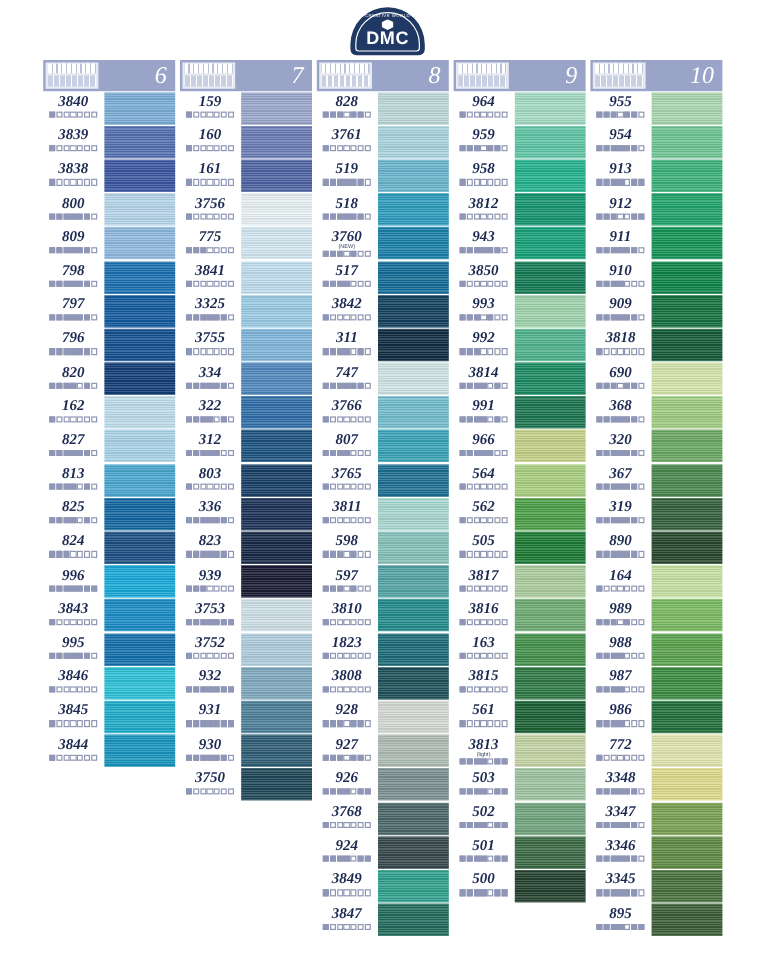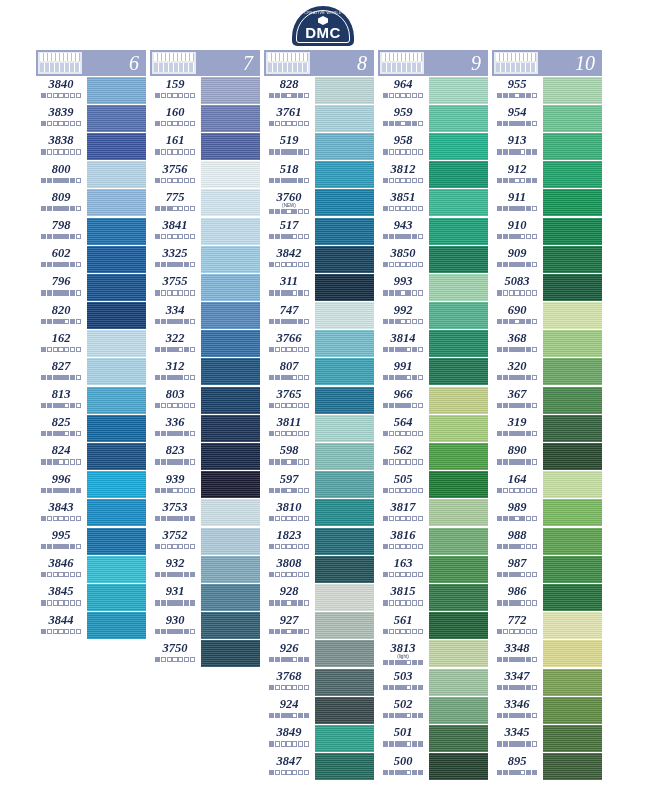--- a/index.html
+++ b/index.html
@@ -301,21 +301,21 @@
                 <i class="on"></i>
                 <i class="on"></i>
                 <i class="on"></i>
                 <i></i>
               </div>
             </div>
             <div class="swatch" style="background: rgb(27, 111, 176);"></div>
           </div>
           <div class="row">
             <div class="row-label">
-              <div class="code">602</div>
+              <div class="code">797</div>
               <div class="bar">
                 <i class="on"></i>
                 <i class="on"></i>
                 <i class="on"></i>
                 <i class="on"></i>
                 <i class="on"></i>
                 <i class="on"></i>
                 <i></i>
               </div>
             </div>
@@ -1286,35 +1286,20 @@
                 <i></i>
                 <i></i>
                 <i></i>
                 <i></i>
               </div>
             </div>
             <div class="swatch" style="background: rgb(21, 148, 111);"></div>
           </div>
           <div class="row">
             <div class="row-label">
-              <div class="code">3851</div>
-              <div class="bar">
-                <i class="on"></i>
-                <i></i>
-                <i></i>
-                <i></i>
-                <i></i>
-                <i></i>
-                <i></i>
-              </div>
-            </div>
-            <div class="swatch" style="background: rgb(60, 184, 148);"></div>
-          </div>
-          <div class="row">
-            <div class="row-label">
               <div class="code">943</div>
               <div class="bar">
                 <i class="on"></i>
                 <i class="on"></i>
                 <i class="on"></i>
                 <i class="on"></i>
                 <i class="on"></i>
                 <i class="on"></i>
                 <i></i>
               </div>
@@ -1715,21 +1700,21 @@
                 <i class="on"></i>
                 <i class="on"></i>
                 <i class="on"></i>
                 <i></i>
               </div>
             </div>
             <div class="swatch" style="background: rgb(22, 112, 63);"></div>
           </div>
           <div class="row">
             <div class="row-label">
-              <div class="code">5083</div>
+              <div class="code">3818</div>
               <div class="bar">
                 <i class="on"></i>
                 <i></i>
                 <i></i>
                 <i></i>
                 <i></i>
                 <i></i>
                 <i></i>
               </div>
             </div>

